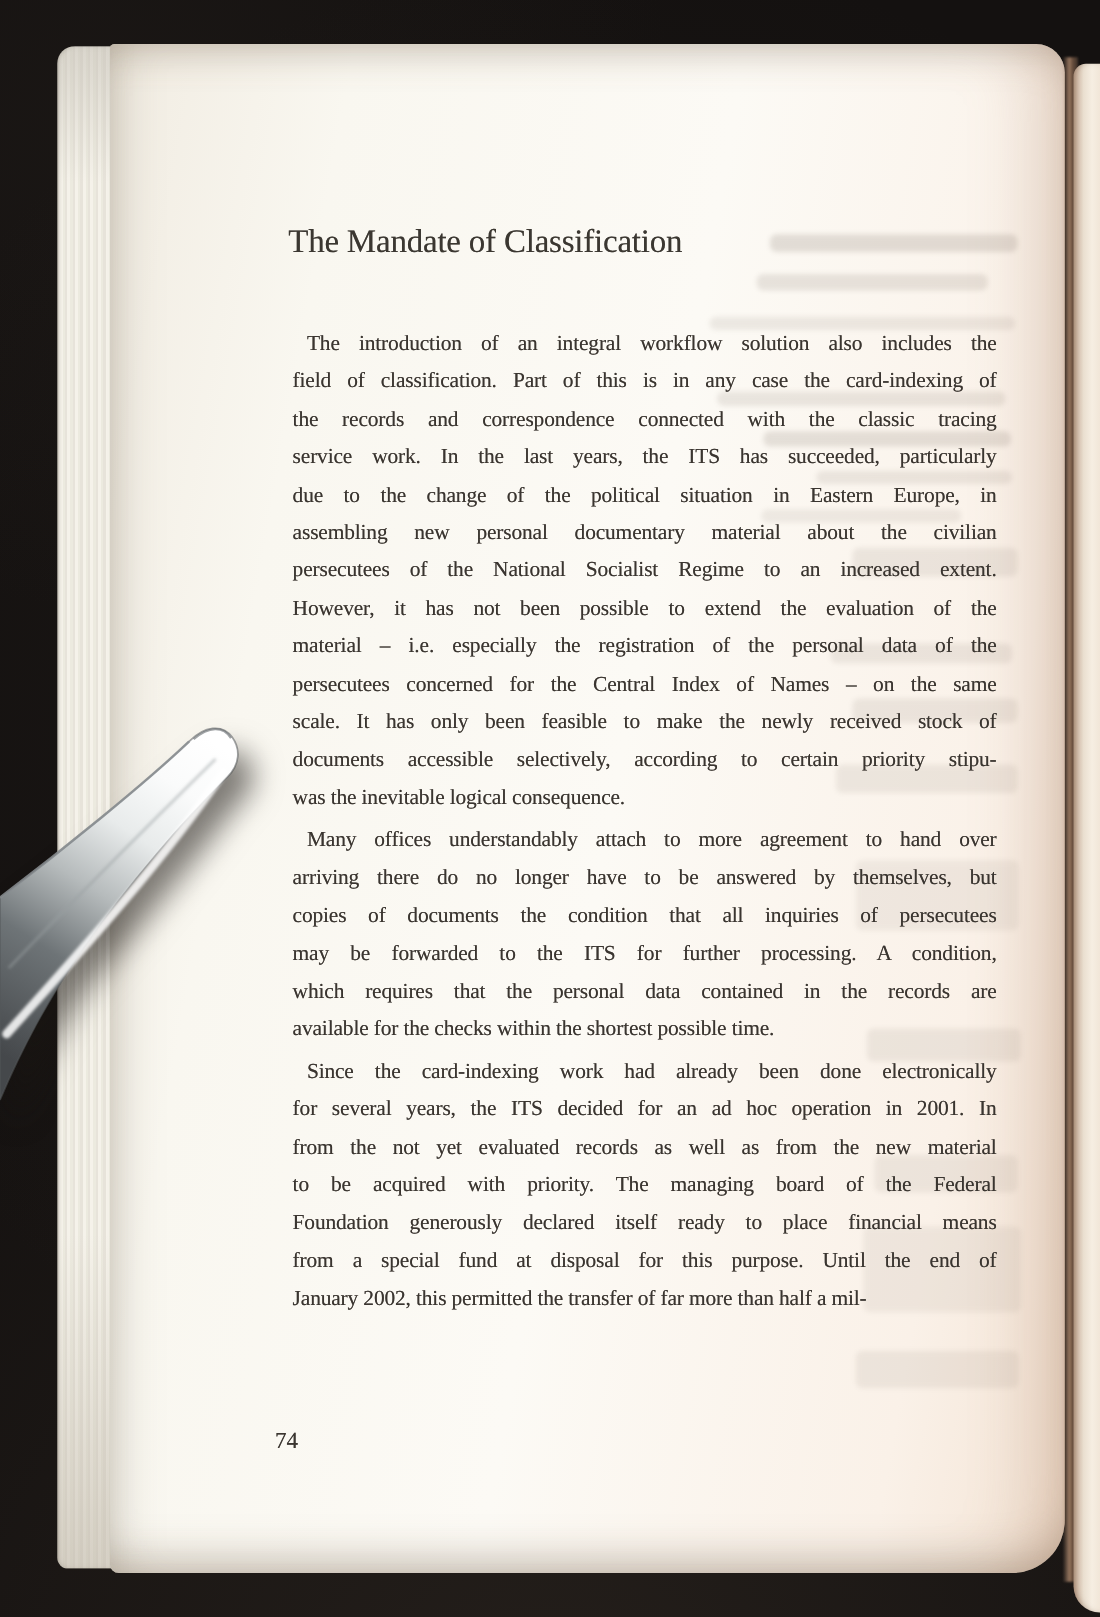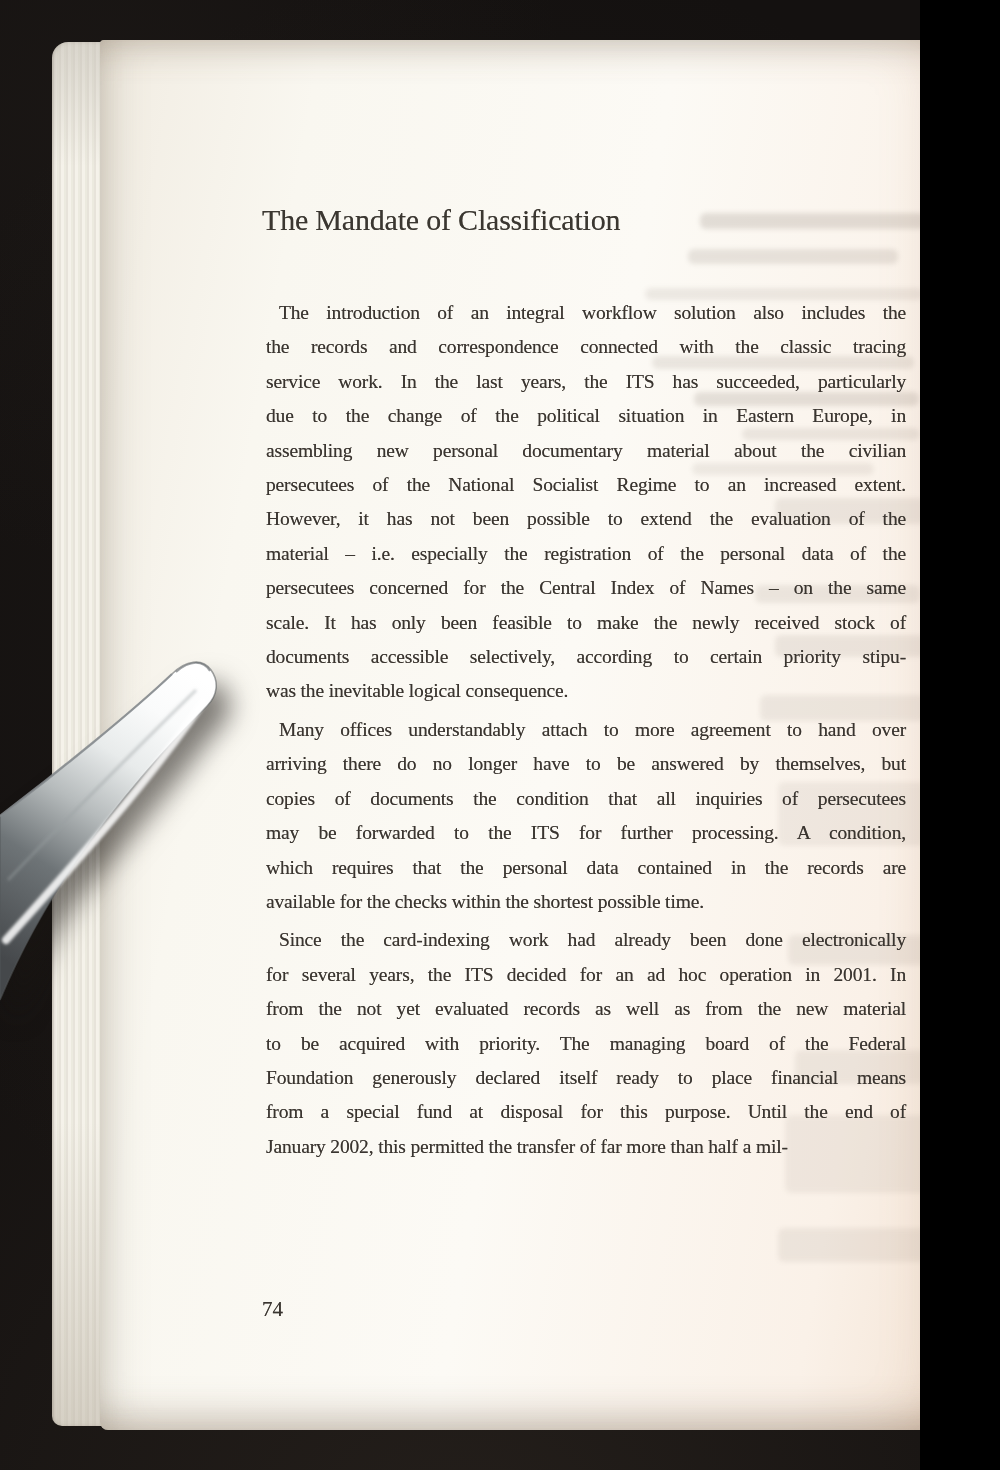--- a/index.html
+++ b/index.html
@@ -1,17 +1,17 @@
 <!DOCTYPE html>
 <html><head>
 <meta charset="utf-8">
 <style>
   html,body{margin:0;padding:0;background:#000;}
   .photo{
-    position:relative;width:920px;height:1470px;overflow:hidden;
+    position:relative;width:1000px;height:1470px;overflow:hidden;
     background:
       radial-gradient(120% 80% at 55% 45%, rgba(62,54,46,.22), rgba(0,0,0,0) 60%),
       radial-gradient(150% 100% at 50% 108%, rgba(74,63,52,.30), rgba(0,0,0,0) 55%),
       radial-gradient(100% 60% at 12% 8%, rgba(55,48,42,.18), rgba(0,0,0,0) 50%),
       #141110;
     font-family:"Liberation Serif","DejaVu Serif",serif;
   }
   
   .fore-edge{
     position:absolute;left:52px;top:42px;width:58px;height:1384px;
@@ -56,21 +56,21 @@
   .body-text{
     position:absolute;left:262px;top:292px;width:648px;color:#3a3530;
     font-size:19.5px;line-height:34.4px;letter-spacing:-.15px;
     text-shadow:0 0 .6px rgba(58,52,46,.65);
   }
   .paragraph{margin:4px;}
   .line{text-align:justify;text-align-last:justify;white-space:normal;}
   .line.first{text-indent:13px;}
   .line.last{text-align-last:left;}
   .page-number{
-    position:absolute;left:262px;top:1297px;font-size:21px;color:#3a3530;
+    position:absolute;left:250px;top:1297px;font-size:21px;color:#3a3530;
     text-shadow:0 0 .6px rgba(58,52,46,.65);
   }
   
   .ghost{
     position:absolute;background:#7d7065;border-radius:6px;
     filter:blur(2.6px);pointer-events:none;
   }
   
   .tool-svg{
     position:absolute;left:0;top:0;
@@ -101,20 +101,21 @@
   <div class="ghost" style="left:778px;top:782px;width:148px;height:64px;opacity:.09"></div>
   <div class="ghost" style="left:788px;top:935px;width:140px;height:30px;opacity:.11"></div>
   <div class="ghost" style="left:795px;top:1050px;width:130px;height:34px;opacity:.10"></div>
   <div class="ghost" style="left:785px;top:1115px;width:143px;height:78px;opacity:.09"></div>
   <div class="ghost" style="left:778px;top:1228px;width:148px;height:34px;opacity:.10"></div>
 
   <h1 class="page-heading">The Mandate of Classification</h1>
   <div class="body-text">
       <div class="paragraph">
         <div class="line first">The introduction of an integral workflow solution also includes the</div>
+        <div class="line">field of classification. Part of this is in any case the card-indexing of</div>
         <div class="line">the records and correspondence connected with the classic tracing</div>
         <div class="line">service work. In the last years, the ITS has succeeded, particularly</div>
         <div class="line">due to the change of the political situation in Eastern Europe, in</div>
         <div class="line">assembling new personal documentary material about the civilian</div>
         <div class="line">persecutees of the National Socialist Regime to an increased extent.</div>
         <div class="line">However, it has not been possible to extend the evaluation of the</div>
         <div class="line">material – i.e. especially the registration of the personal data of the</div>
         <div class="line">persecutees concerned for the Central Index of Names – on the same</div>
         <div class="line">scale. It has only been feasible to make the newly received stock of</div>
         <div class="line">documents accessible selectively, according to certain priority stipu-</div>

